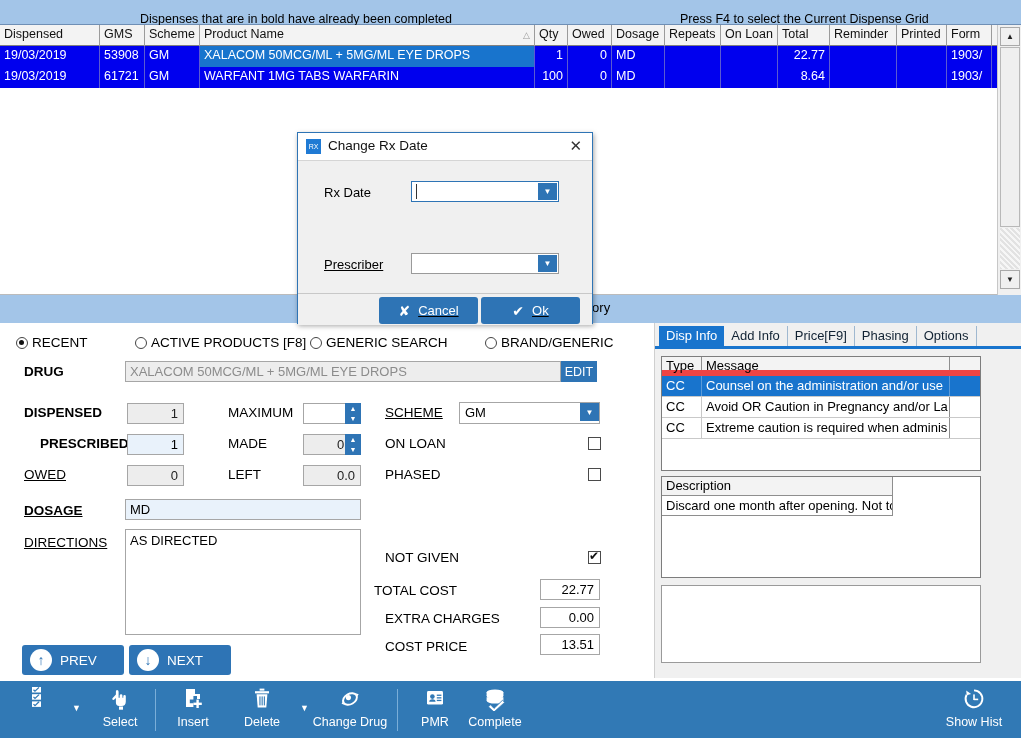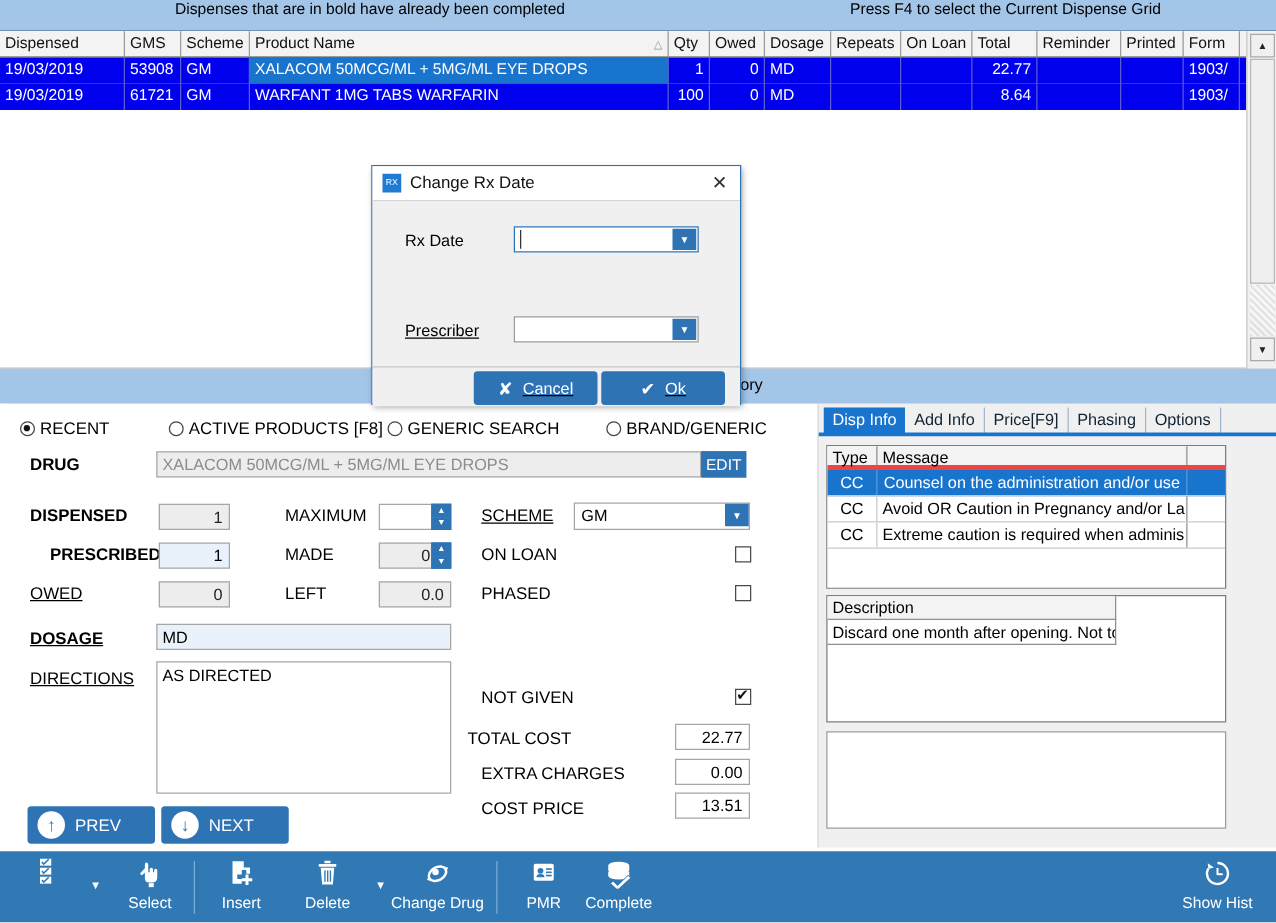--- a/index.html
+++ b/index.html
@@ -14,21 +14,21 @@
   }
   #app { position: relative; width: 1021px; height: 738px; }
 
   
   .banner {
     position: absolute; left: 0; top: 0; width: 1021px; height: 25px;
     background: #a3c5e8;
     border-bottom: 1px solid #6f8fb5;
   }
   .banner-left, .banner-right {
-    position: absolute; top: 0;
+    position: absolute; top: 12px;
     font-size: 12.5px; color: #000; white-space: nowrap;
   }
   .banner-left { left: 140px; }
   .banner-right { left: 680px; }
 
   
   .grid-wrap {
     position: absolute; left: 0; top: 25px; width: 1021px; height: 270px;
     background: #ffffff;
     border-bottom: 1px solid #bbb;
@@ -215,23 +215,23 @@
   }
   .tab.active { background: #1874cd; color: #fff; border-right: none; }
   .tabs-underline {
     position: absolute; left: 0; top: 23px; width: 366px; height: 3px;
     background: #1874cd;
   }
   .msg-box-outer {
     position: absolute; left: 6px; top: 33px; width: 320px; height: 115px;
     border: 1px solid #7d7d7d;
   }
-  .mh { display: flex; height: 19px; background: #f3f3f3; border-bottom: 4px solid #ef4444; }
+  .mh { display: flex; height: 19px; background: #f3f3f3; border-bottom: 6px solid #ef4444; }
   .mh div { padding: 1px 4px 0 4px; font-size: 13px; border-right: 1px solid #8e8e8e; }
-  .mr { display: flex; height: 21px; border-bottom: 1px solid #c9c9c9; text-align: center; }
+  .mr { display: flex; height: 21px; border-bottom: 1px solid #c9c9c9; }
   .mr div { padding: 2px 4px 0 4px; font-size: 13px; border-right: 1px solid #c9c9c9;
             white-space: nowrap; overflow: hidden; }
   .mr.sel { background: #1874cd; color: #fff; }
   .mr.sel div { border-right-color: #5a9ad8; }
 
   .desc-box {
     position: absolute; left: 6px; top: 153px; width: 320px; height: 102px;
     border: 1px solid #7d7d7d; background: #fff;
   }
   .desc-head {

